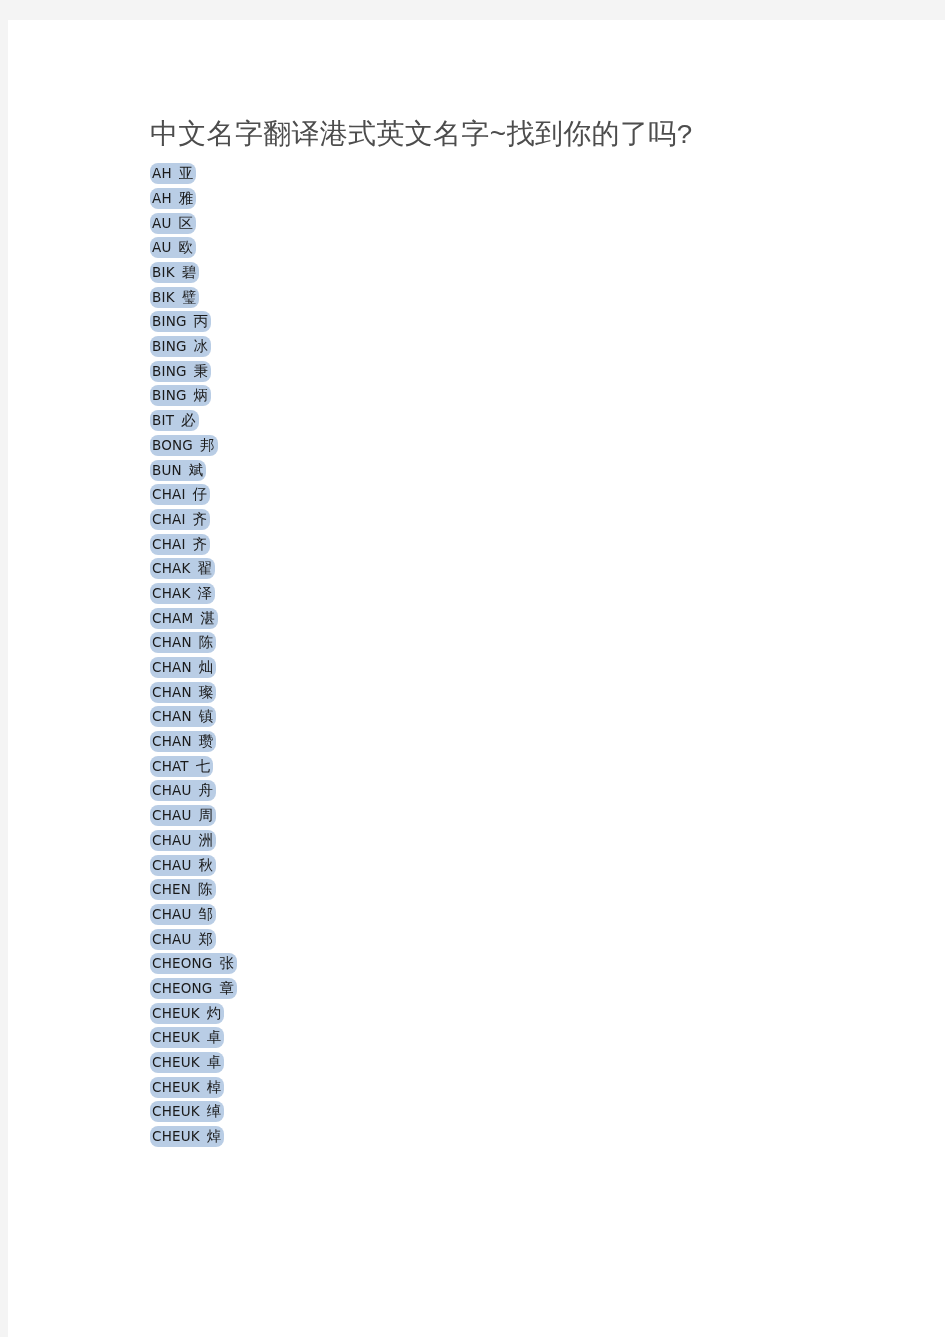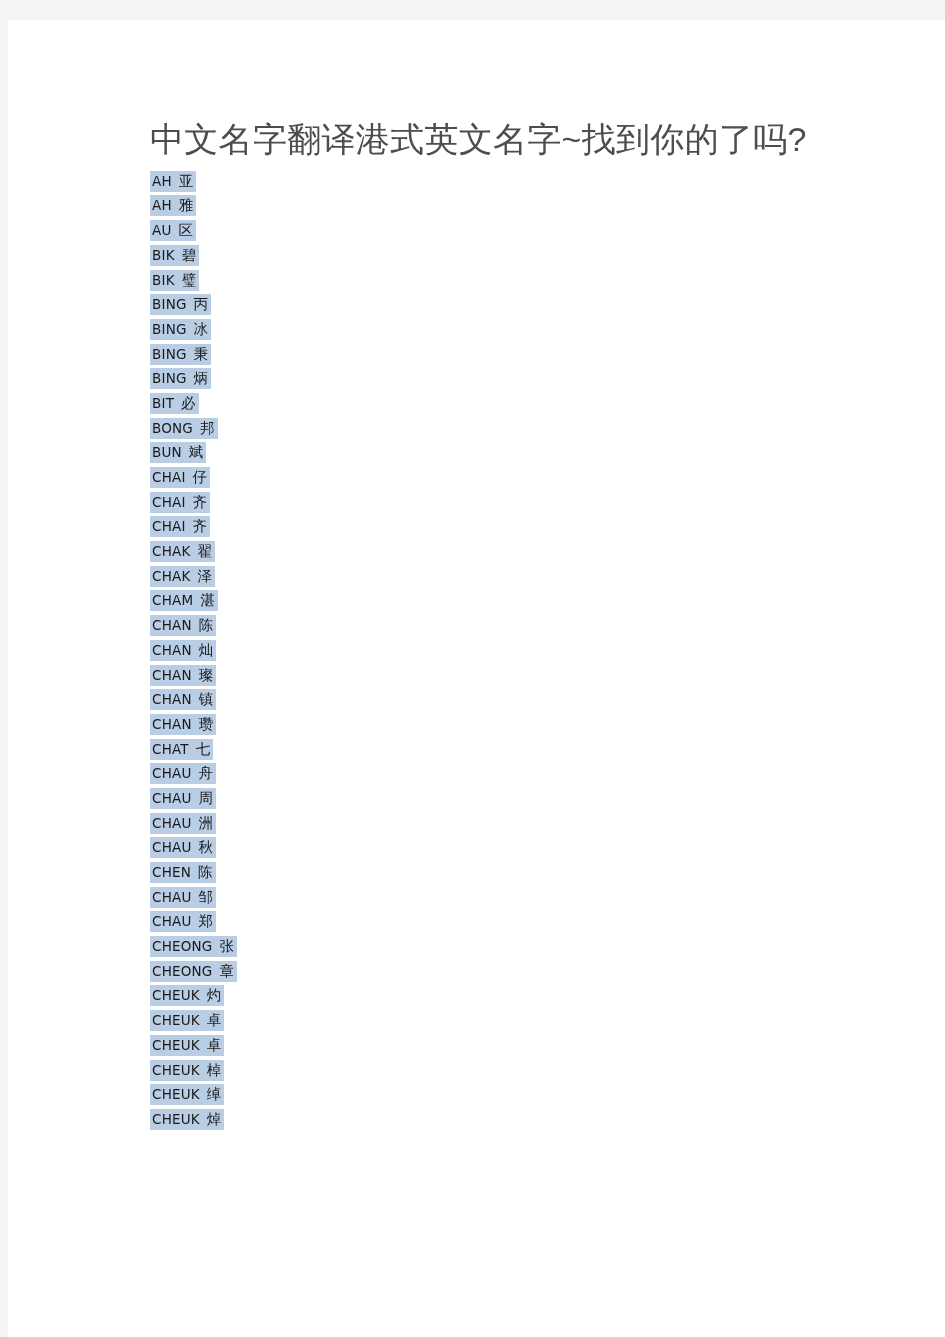--- a/index.html
+++ b/index.html
@@ -22,22 +22,22 @@
     height: 1317px;
     background: #ffffff;
   }
   .content-area {
     position: absolute;
     left: 142px;
     top: 98px;
     width: 700px;
   }
   .doc-title {
-    font-family: Liberation Sans, sans-serif;
-    font-size: 34px;
+    font-family: Liberation Mono, monospace;
+    font-size: 28px;
     line-height: 1.25;
     color: #4d4d4d;
     font-weight: normal;
     margin: 0 0 8px 0;
     padding: 0;
     letter-spacing: 0.3px;
     white-space: nowrap;
   }
   .name-list {
     list-style: none;
@@ -54,20 +54,21 @@
   }
   .name-entry .hl {
     display: inline-block;
     background: #b9cde5;
     color: #1a1a1a;
     font-family: "DejaVu Sans", "Liberation Sans", sans-serif;
     font-size: 13.5px;
     line-height: 19px;
     padding: 1px 3px 1px 2px;
     vertical-align: middle;
+    border-radius: 8px;
   }
   .name-entry .roman {
     letter-spacing: 0.2px;
   }
   .name-entry .sep {
     display: inline-block;
     width: 7px;
   }
   .name-entry .hanzi {
     font-size: 14.5px;
@@ -78,20 +79,21 @@
 
 <div class="page-sheet">
   <div class="content-area">
 
     <h1 class="doc-title">中文名字翻译港式英文名字~找到你的了吗?</h1>
 
     <div class="name-list">
         <div class="name-entry"><span class="hl"><span class="roman">AH</span><span class="sep"></span><span class="hanzi">亚</span></span></div>
         <div class="name-entry"><span class="hl"><span class="roman">AH</span><span class="sep"></span><span class="hanzi">雅</span></span></div>
         <div class="name-entry"><span class="hl"><span class="roman">AU</span><span class="sep"></span><span class="hanzi">区</span></span></div>
+        <div class="name-entry"><span class="hl"><span class="roman">AU</span><span class="sep"></span><span class="hanzi">欧</span></span></div>
         <div class="name-entry"><span class="hl"><span class="roman">BIK</span><span class="sep"></span><span class="hanzi">碧</span></span></div>
         <div class="name-entry"><span class="hl"><span class="roman">BIK</span><span class="sep"></span><span class="hanzi">璧</span></span></div>
         <div class="name-entry"><span class="hl"><span class="roman">BING</span><span class="sep"></span><span class="hanzi">丙</span></span></div>
         <div class="name-entry"><span class="hl"><span class="roman">BING</span><span class="sep"></span><span class="hanzi">冰</span></span></div>
         <div class="name-entry"><span class="hl"><span class="roman">BING</span><span class="sep"></span><span class="hanzi">秉</span></span></div>
         <div class="name-entry"><span class="hl"><span class="roman">BING</span><span class="sep"></span><span class="hanzi">炳</span></span></div>
         <div class="name-entry"><span class="hl"><span class="roman">BIT</span><span class="sep"></span><span class="hanzi">必</span></span></div>
         <div class="name-entry"><span class="hl"><span class="roman">BONG</span><span class="sep"></span><span class="hanzi">邦</span></span></div>
         <div class="name-entry"><span class="hl"><span class="roman">BUN</span><span class="sep"></span><span class="hanzi">斌</span></span></div>
         <div class="name-entry"><span class="hl"><span class="roman">CHAI</span><span class="sep"></span><span class="hanzi">仔</span></span></div>

